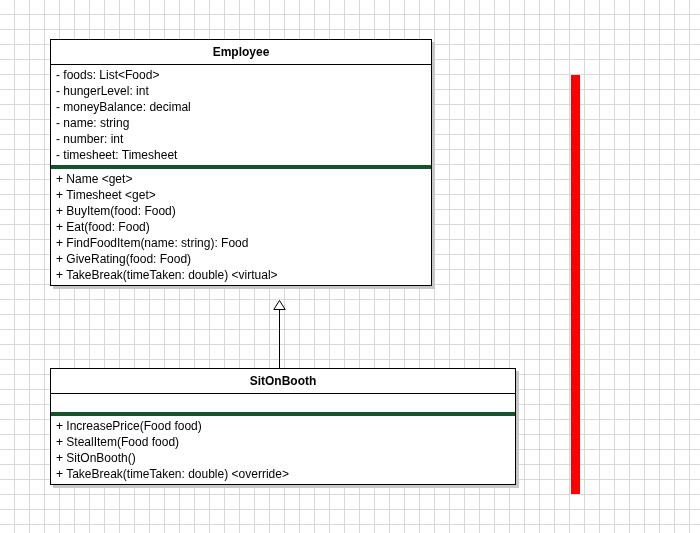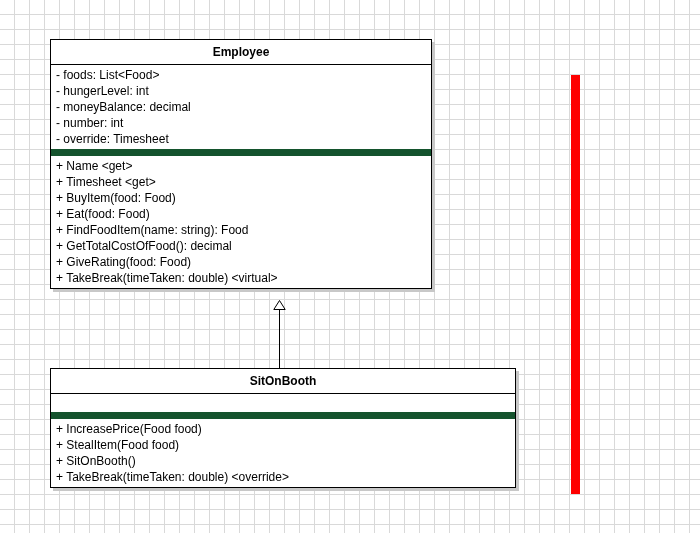--- a/index.html
+++ b/index.html
@@ -40,21 +40,21 @@
     font-size: 12px;
     font-weight: bold;
     color: #000000;
     line-height: 16px;
     padding: 4px 2px 4px 2px;
     border-bottom: 1px solid #000000;
     white-space: nowrap;
   }
 
   .uml-compartment {
-    border-bottom: 7px solid #14532d;
+    border-bottom: 4px solid #14532d;
     padding: 2px 0 2px 0;
   }
   .uml-compartment.last {
     border-bottom: none;
   }
   .uml-compartment.empty {
     height: 14px;
     padding: 2px 0;
   }
 
@@ -93,31 +93,31 @@
 <div id="canvas">
 
   <div class="uml-class" id="class-employee" style="left:50px; top:19px; width:382px;margin-top:20px;">
 
     <div class="uml-title">Employee</div>
 
     <div class="uml-compartment" id="employee-attributes">
         <div class="uml-member">- foods: List&lt;Food&gt;</div>
         <div class="uml-member">- hungerLevel: int</div>
         <div class="uml-member">- moneyBalance: decimal</div>
+        <div class="uml-member">- name: string</div>
         <div class="uml-member">- number: int</div>
-        <div class="uml-member">- override: Timesheet</div>
+        <div class="uml-member">- timesheet: Timesheet</div>
       </div>
 
     <div class="uml-compartment last" id="employee-operations">
         <div class="uml-member">+ Name &lt;get&gt;</div>
         <div class="uml-member">+ Timesheet &lt;get&gt;</div>
         <div class="uml-member">+ BuyItem(food: Food)</div>
         <div class="uml-member">+ Eat(food: Food)</div>
         <div class="uml-member">+ FindFoodItem(name: string): Food</div>
-        <div class="uml-member">+ GetTotalCostOfFood(): decimal</div>
         <div class="uml-member">+ GiveRating(food: Food)</div>
         <div class="uml-member">+ TakeBreak(timeTaken: double) &lt;virtual&gt;</div>
       </div>
   </div>
 
   <div class="inherit-line" style="left:279px; top:309px; width:1px; height:59px;"></div>
 
   <svg class="inherit-triangle" style="left:273px; top:300px;" width="13" height="10" viewBox="0 0 13 10">
     <polygon points="6.5,0.5 12.2,9.5 0.8,9.5" fill="#ffffff" stroke="#000000" stroke-width="1"></polygon>
   </svg>

